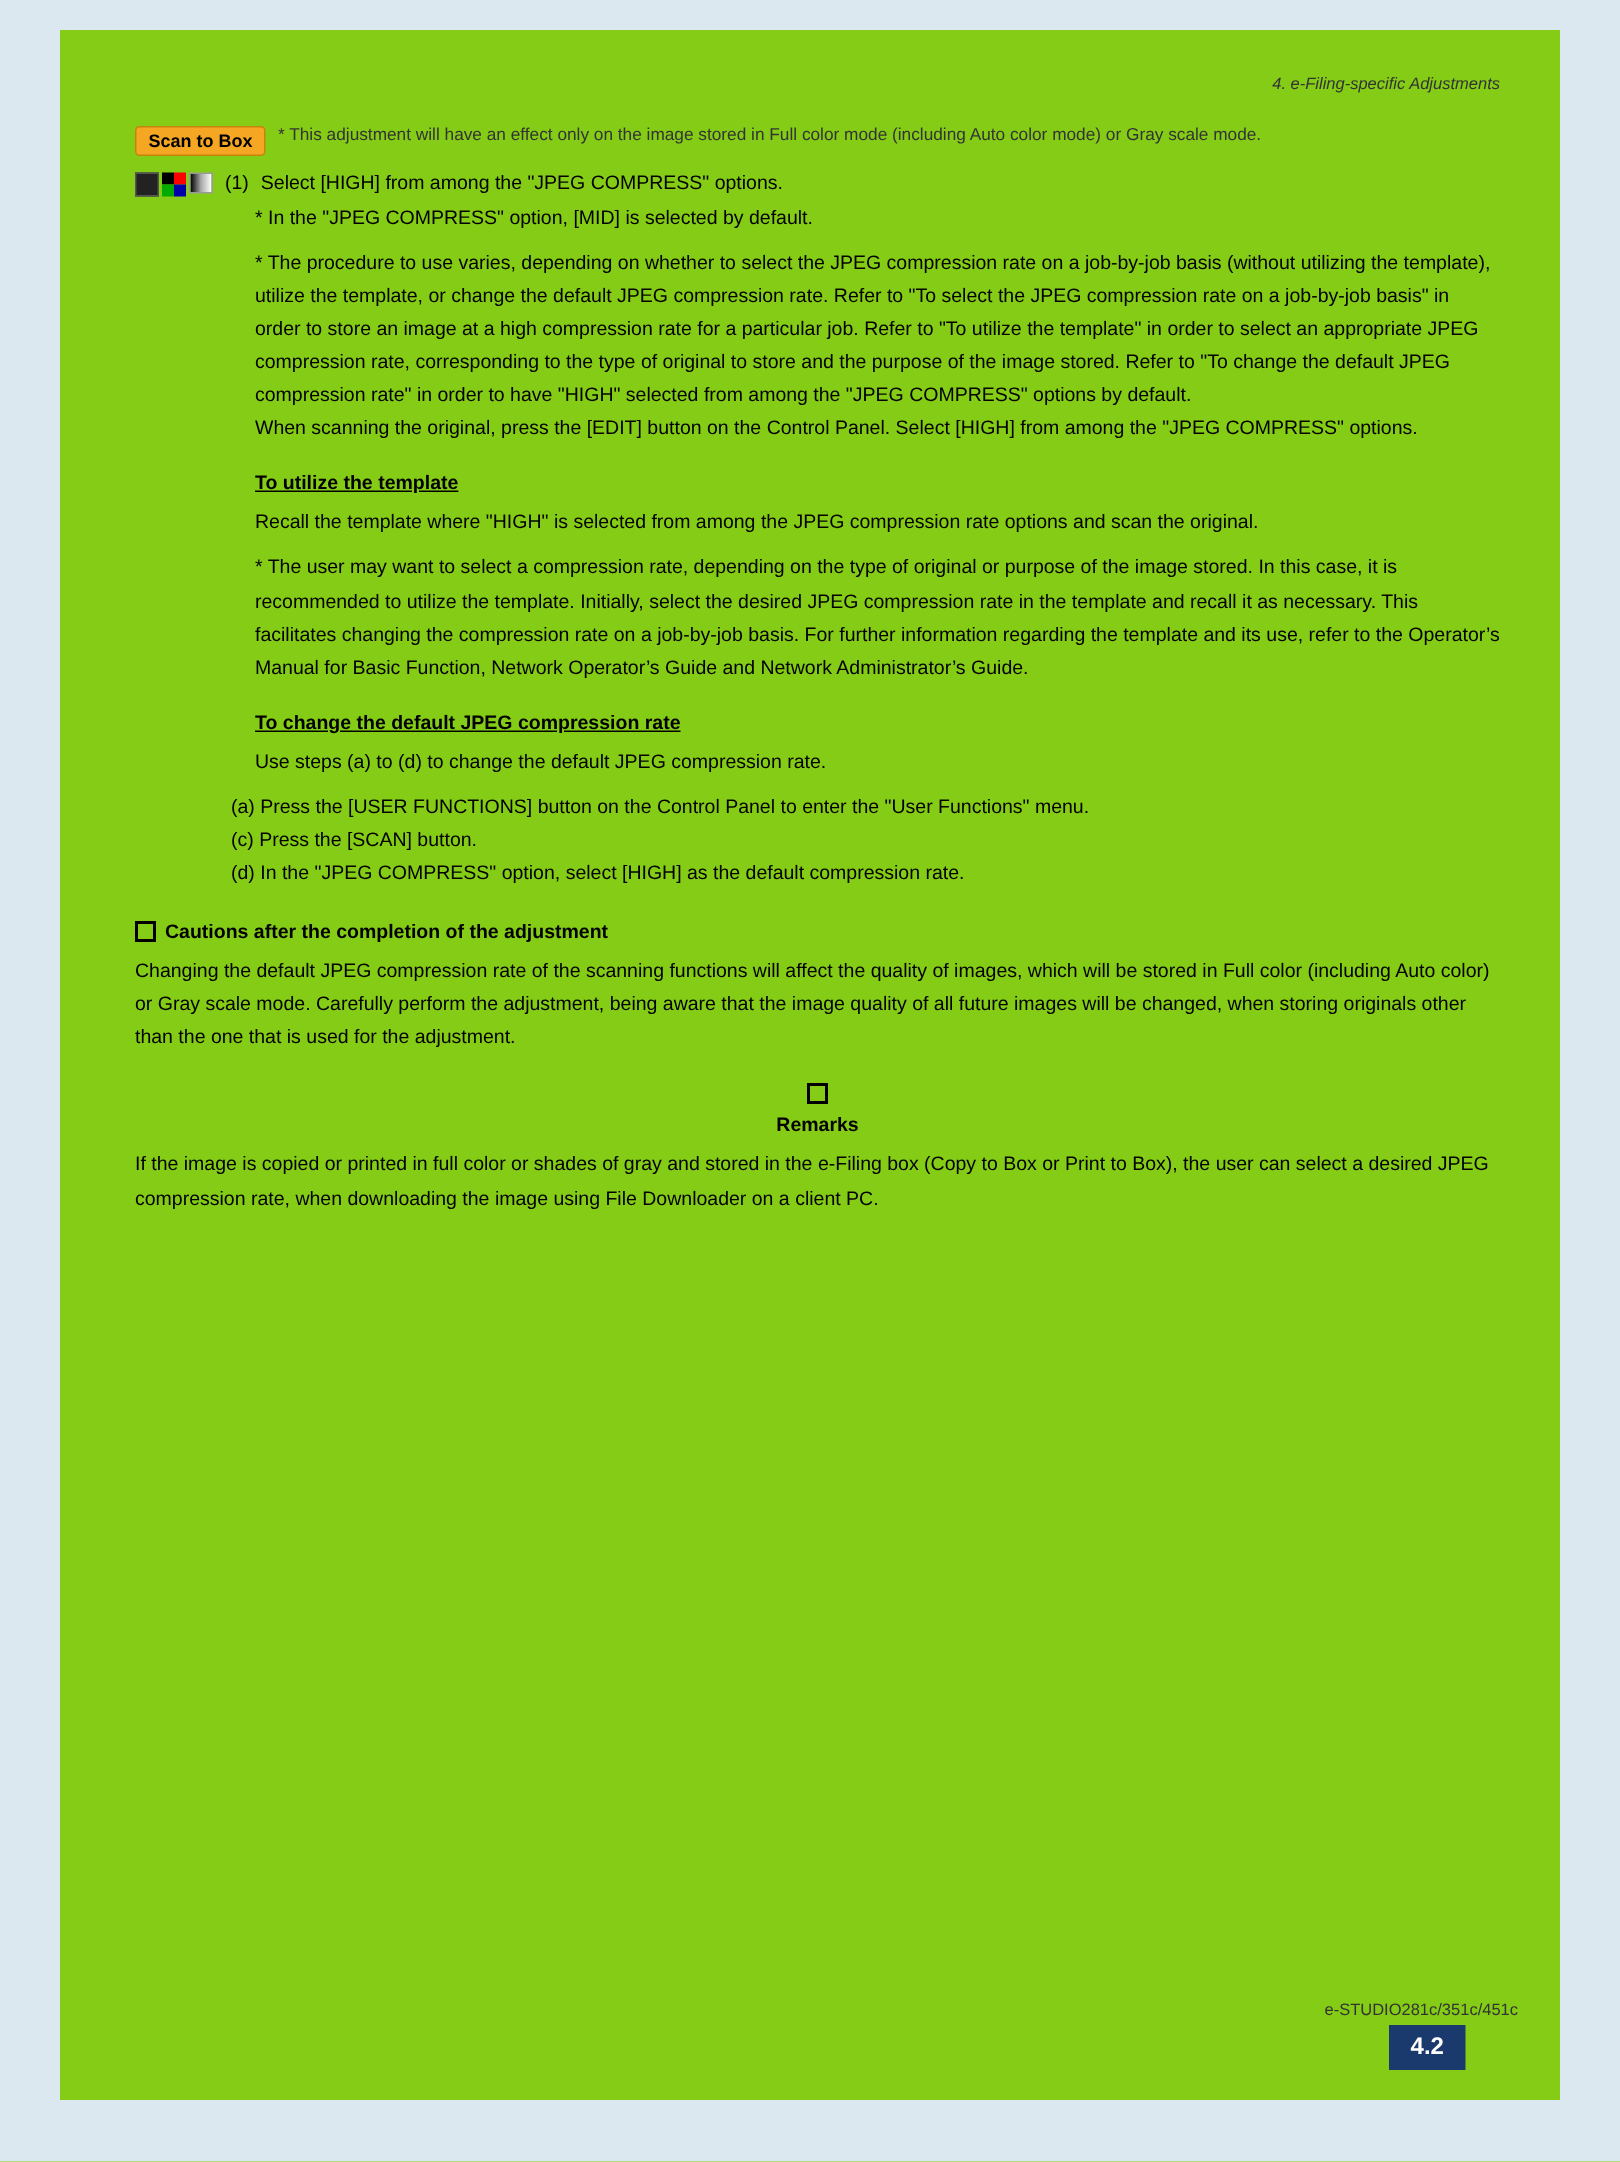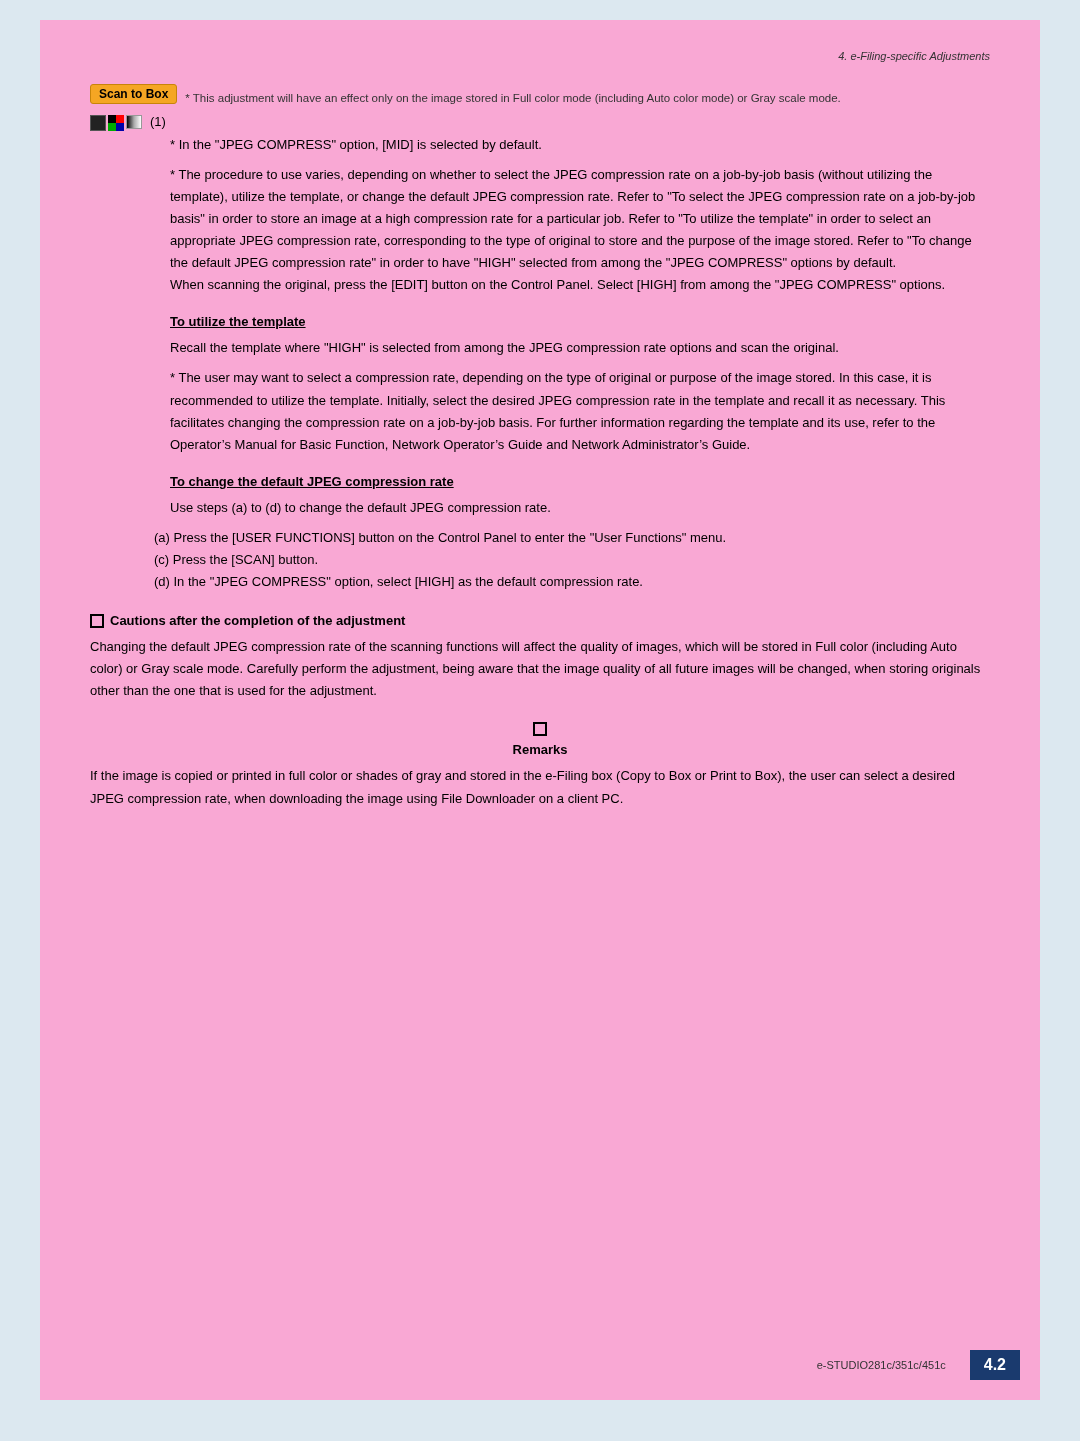--- a/index.html
+++ b/index.html
@@ -6,37 +6,37 @@
     body {
       background: #dce8f0;
       font-family: Arial, sans-serif;
       font-size: 13px;
       color: #000;
       width: 1080px;
       min-height: 1441px;
       position: relative;
     }
     .page-container {
-      background: #f9a8d4;
+      background: #84cc16;
       margin: 20px 40px;
-      padding: 30px 50px 60px 50px;
+      padding: 30px 40px 60px 50px;
       min-height: 1380px;
       position: relative;
     }
     .page-header {
       text-align: right;
       font-size: 11px;
       font-style: italic;
       color: #333;
       margin-bottom: 18px;
       padding-bottom: 4px;
     }
     .scan-to-box-row {
       display: flex;
-      align-items: flex-end;
+      align-items: flex-start;
       gap: 8px;
       margin-bottom: 10px;
     }
     .scan-to-box-btn {
       background: #f5a623;
       color: #000;
       font-size: 12px;
       font-weight: bold;
       padding: 2px 8px;
       border: 1px solid #c8840a;
@@ -160,21 +160,22 @@
     .remarks-body {
       font-size: 13px;
       line-height: 1.7;
     }
     .page-footer {
       position: absolute;
       bottom: 20px;
       right: 20px;
       display: flex;
       align-items: center;
-      gap: 16px;
+      gap: 4px;
+      flex-direction: column;
     }
     .footer-model {
       font-size: 11px;
       color: #333;
       margin-right: 8px;
     }
     .footer-page {
       background: #1a3a6e;
       color: #fff;
       font-size: 16px;
@@ -214,20 +215,21 @@
       <div class="icon-color">
         <div class="q1"></div>
           <div class="q2"></div>
         <div class="q3"></div>
           <div class="q4"></div>
       </div>
 
       <div class="icon-gray"></div>
     </div>
     <span class="step-number">(1)</span>
+    <span class="step-text">Select [HIGH] from among the "JPEG COMPRESS" options.</span>
   </div>
 
   <div class="sub-note">* In the "JPEG COMPRESS" option, [MID] is selected by default.</div>
 
   <div class="body-text">* The procedure to use varies, depending on whether to select the JPEG compression rate on a job-by-job basis (without utilizing the template), utilize the template, or change the default JPEG compression rate. Refer to "To select the JPEG compression rate on a job-by-job basis" in order to store an image at a high compression rate for a particular job.  Refer to "To utilize the template" in order to select an appropriate JPEG compression rate, corresponding to the type of original to store and the purpose of the image stored. Refer to "To change the default JPEG compression rate" in order to have "HIGH" selected from among the "JPEG COMPRESS" options by default.</div>
 
   <div class="section-body">When scanning the original, press the [EDIT] button on the Control Panel.  Select [HIGH] from among the "JPEG COMPRESS" options.</div>
 
   <div class="section-heading">To utilize the template</div>
   <div class="section-body">Recall the template where "HIGH" is selected from among the JPEG compression rate options and scan the original.</div>

